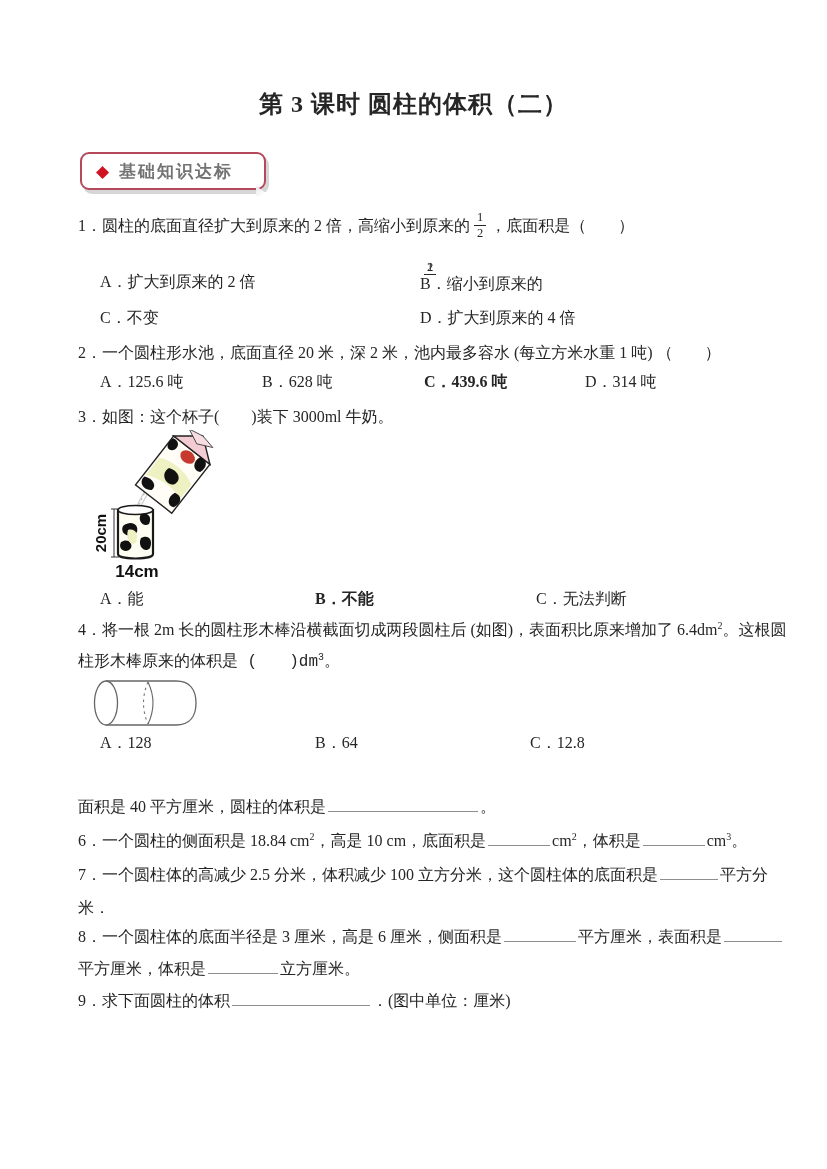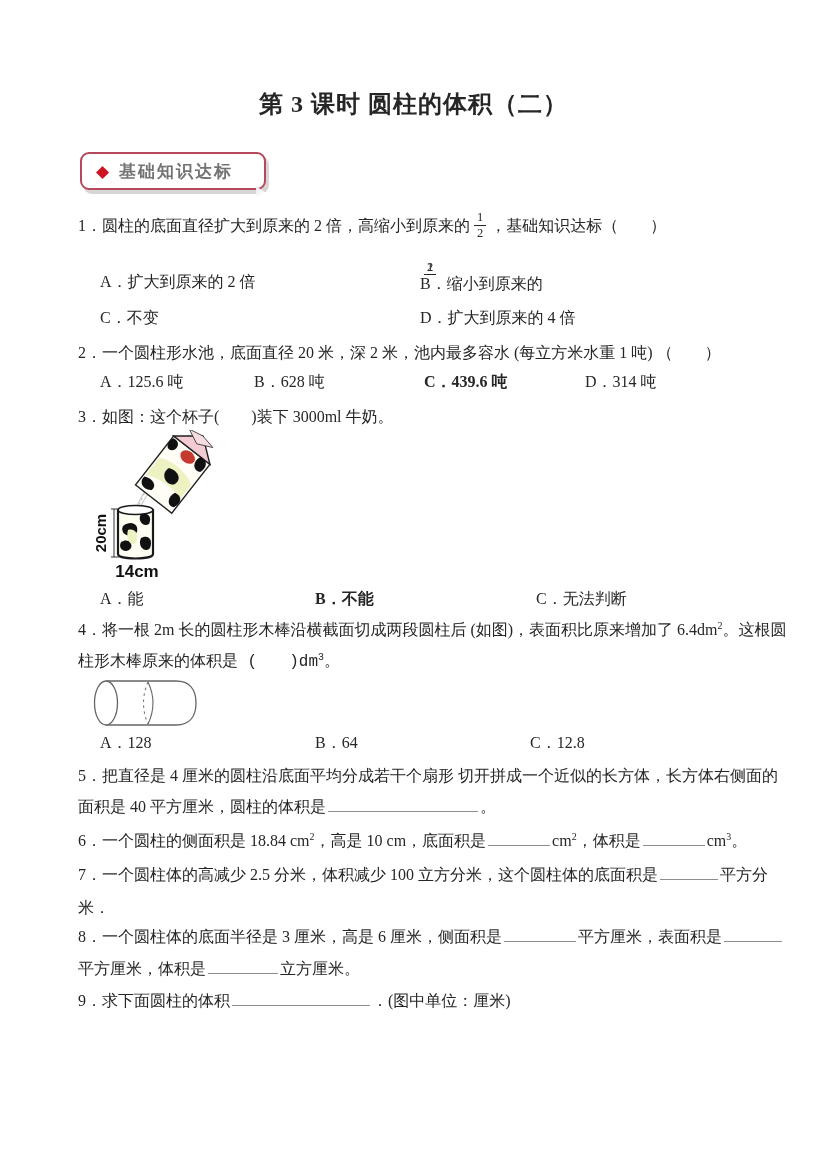--- a/index.html
+++ b/index.html
@@ -49,41 +49,41 @@
 
   <div class="title">第 3 课时 圆柱的体积（二）</div>
 
   <div class="badge">
     <span class="diamond">◆</span>
     <span class="label">基础知识达标</span>
   </div>
   <div class="badge-curl"></div>
 
   <div class="line" style="top:206px;line-height:40px;">
-    <span>1．圆柱的底面直径扩大到原来的 2 倍，高缩小到原来的</span><span class="frac"><span class="num">1</span><span class="den">2</span></span><span>，基础知识达标（　　）</span>
+    <span>1．圆柱的底面直径扩大到原来的 2 倍，高缩小到原来的</span><span class="frac"><span class="num">1</span><span class="den">2</span></span><span>，底面积是（　　）</span>
   </div>
   <div class="opts" style="top:262px;height:44px;">
     <span style="left:100px;top:10px;">A．扩大到原来的 2 倍</span>
     <span style="left:420px;top:0;line-height:44px;">
         <span>B．缩小到原来的</span>
         <span class="frac">
           <span class="num">1</span>
           <span class="den">2</span>
         </span>
       </span>
   </div>
   <div class="opts" style="top:308px;">
     <span style="left:100px;">C．不变</span>
     <span style="left:420px;">D．扩大到原来的 4 倍</span>
   </div>
 
   <div class="line" style="top:340px;">2．一个圆柱形水池，底面直径 20 米，深 2 米，池内最多容水 (每立方米水重 1 吨) （　　）</div>
   <div class="opts" style="top:372px;">
     <span style="left:100px;">A．125.6 吨</span>
-    <span style="left:254px;text-align:right;">B．628 吨</span>
+    <span style="left:262px;text-align:right;">B．628 吨</span>
     <span style="left:424px;font-weight:bold;">C．439.6 吨</span>
     <span style="left:585px;">D．314 吨</span>
   </div>
 
   <div class="line" style="top:404px;">3．如图：这个杯子(　　)装下 3000ml 牛奶。</div>
 
   <div class="fig" style="top:430px;left:95px;">
     <svg width="215" height="155" viewBox="0 0 215 155">
 
       <path d="M57,52 C52,62 46,70 43,79" stroke="#cfcfcf" stroke-width="5" fill="none"></path>
@@ -144,21 +144,20 @@
       <path d="M56,5 Q66,26 56,47" fill="none" stroke="#666" stroke-width="1.1"></path>
     </svg>
   </div>
 
   <div class="opts" style="top:733px;">
     <span style="left:100px;">A．128</span>
     <span style="left:315px;">B．64</span>
     <span style="left:530px;">C．12.8</span>
   </div>
 
-  <div class="line" style="top:763px;">5．把直径是 4 厘米的圆柱沿底面平均分成若干个扇形 切开拼成一个近似的长方体，长方体右侧面的</div>
   <div class="line" style="top:794px;">
     <span>面积是 40 平方厘米，圆柱的体积是</span><span class="blank w150"></span><span>。</span>
   </div>
 
   <div class="line" style="top:828px;">
     <span>6．一个圆柱的侧面积是 18.84 cm</span><sup>2</sup><span>，高是 10 cm，底面积是</span><span class="blank w62"></span><span>cm</span><sup>2</sup><span>，体积是</span><span class="blank w62"></span><span>cm</span><sup>3</sup><span>。</span>
   </div>
 
   <div class="line" style="top:862px;">
     <span>7．一个圆柱体的高减少 2.5 分米，体积减少 100 立方分米，这个圆柱体的底面积是</span><span class="blank w58"></span><span>平方分</span>

